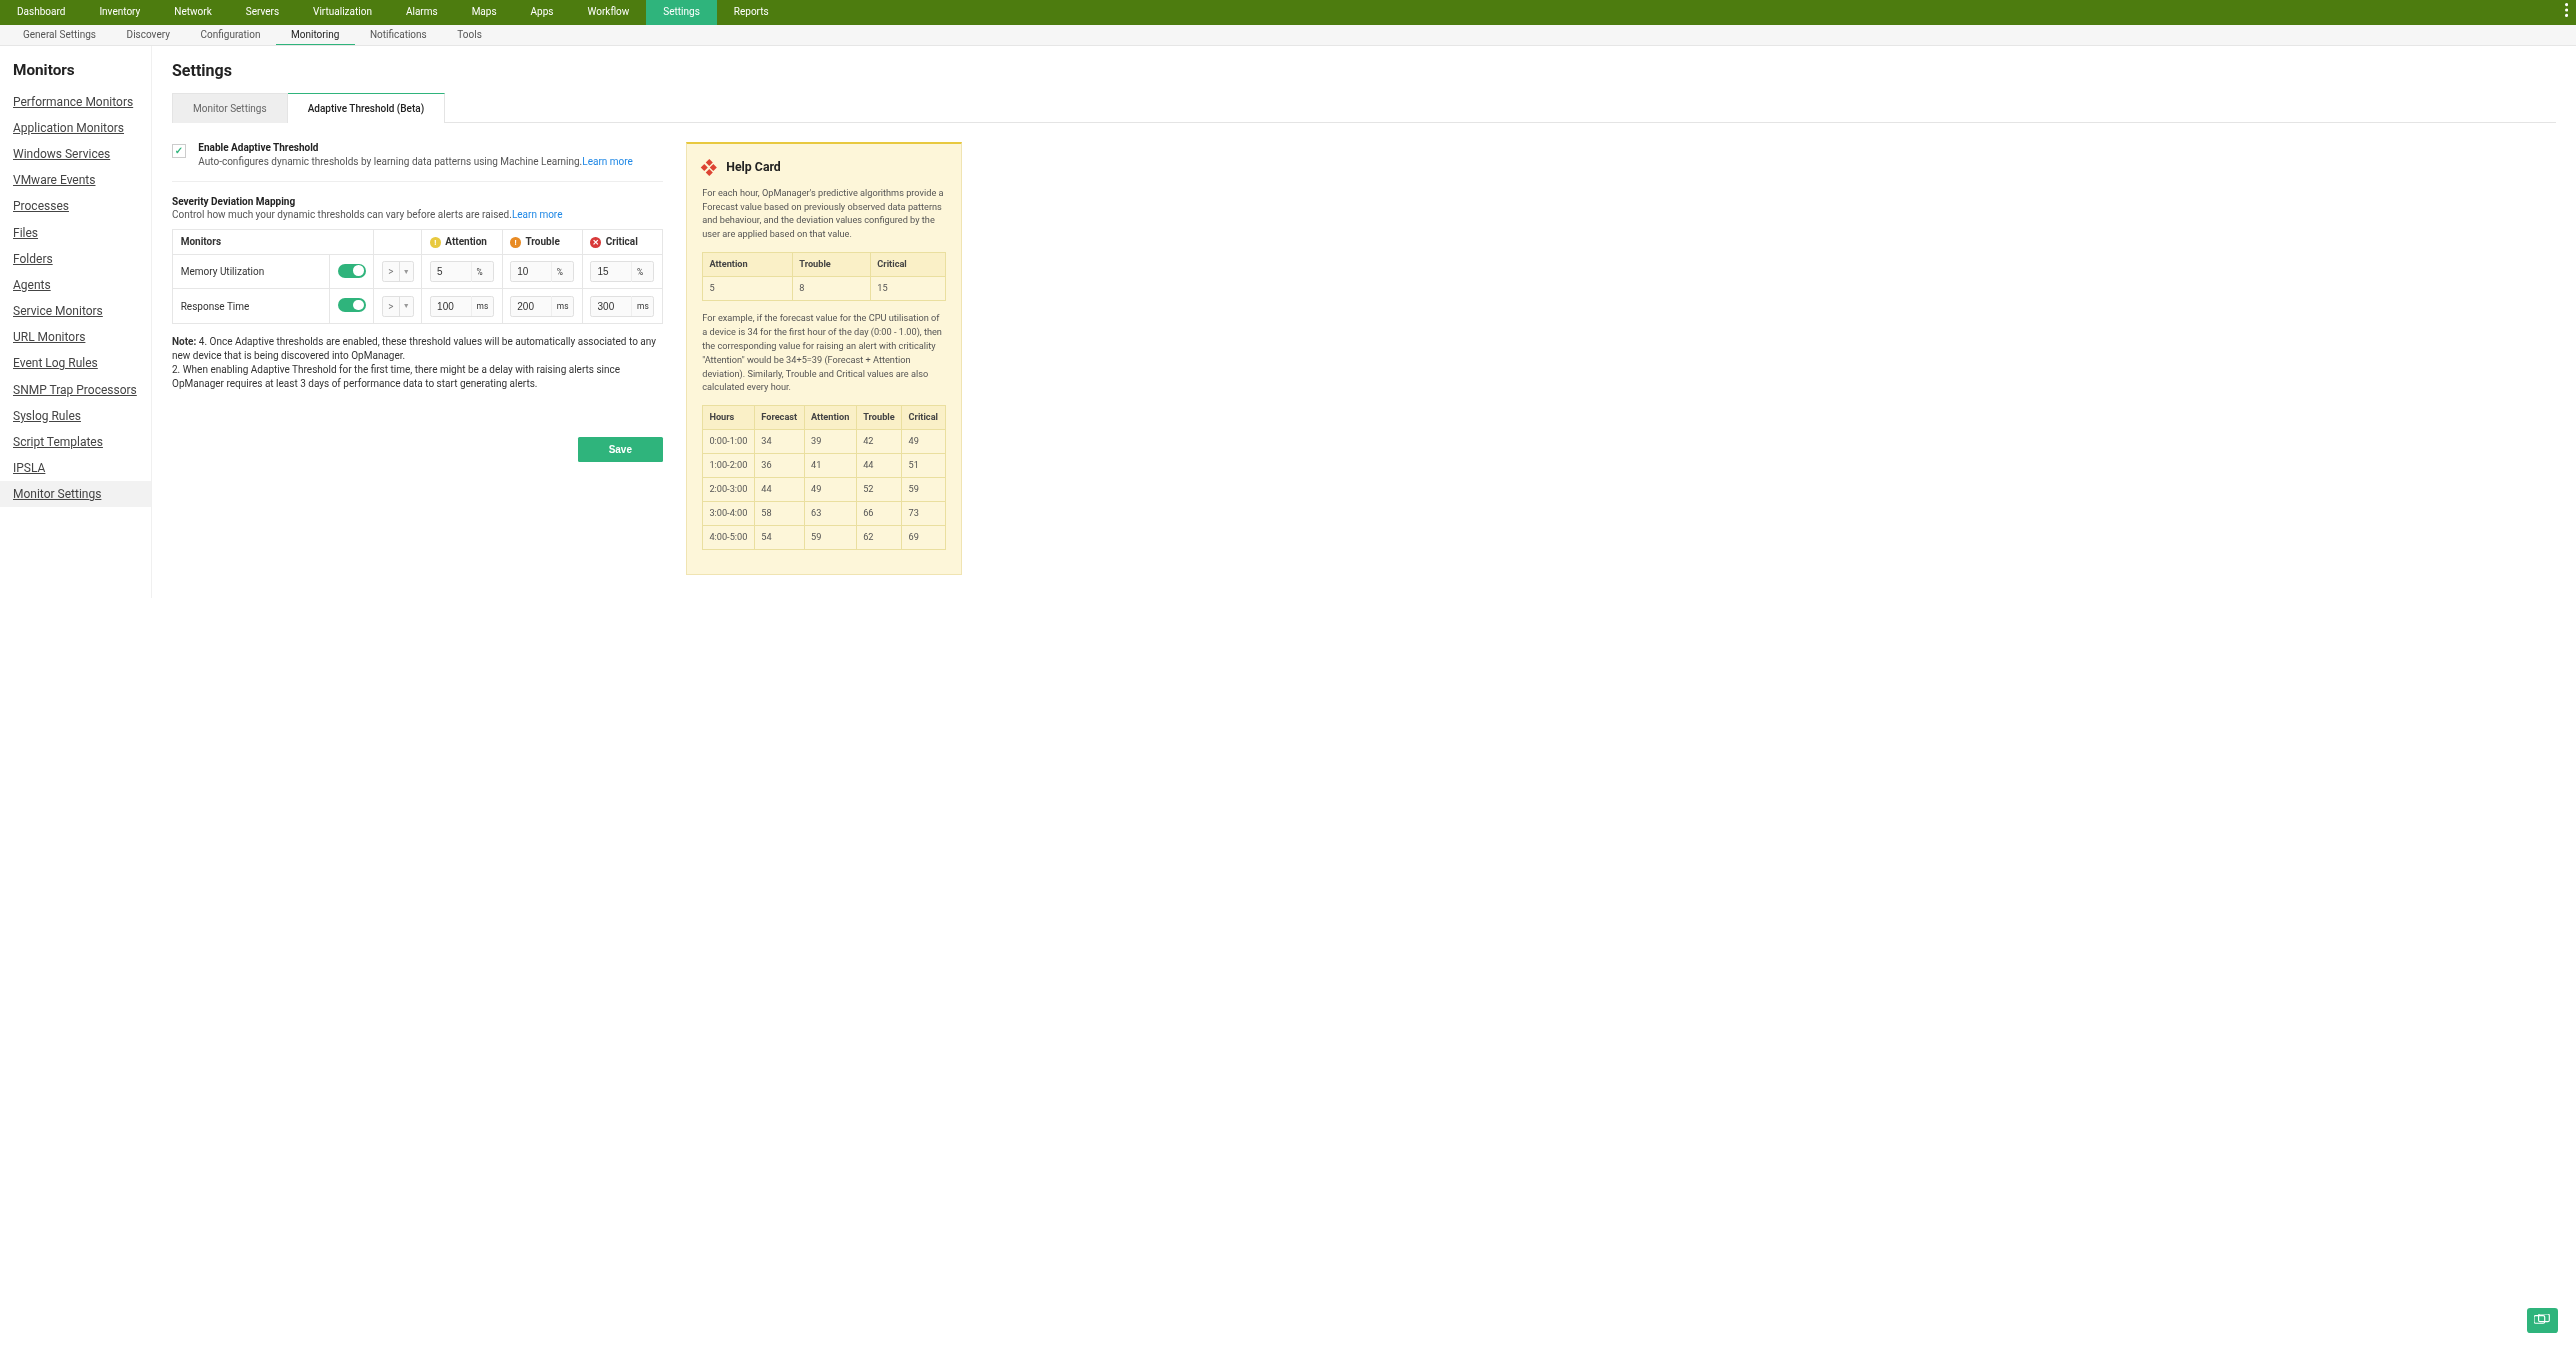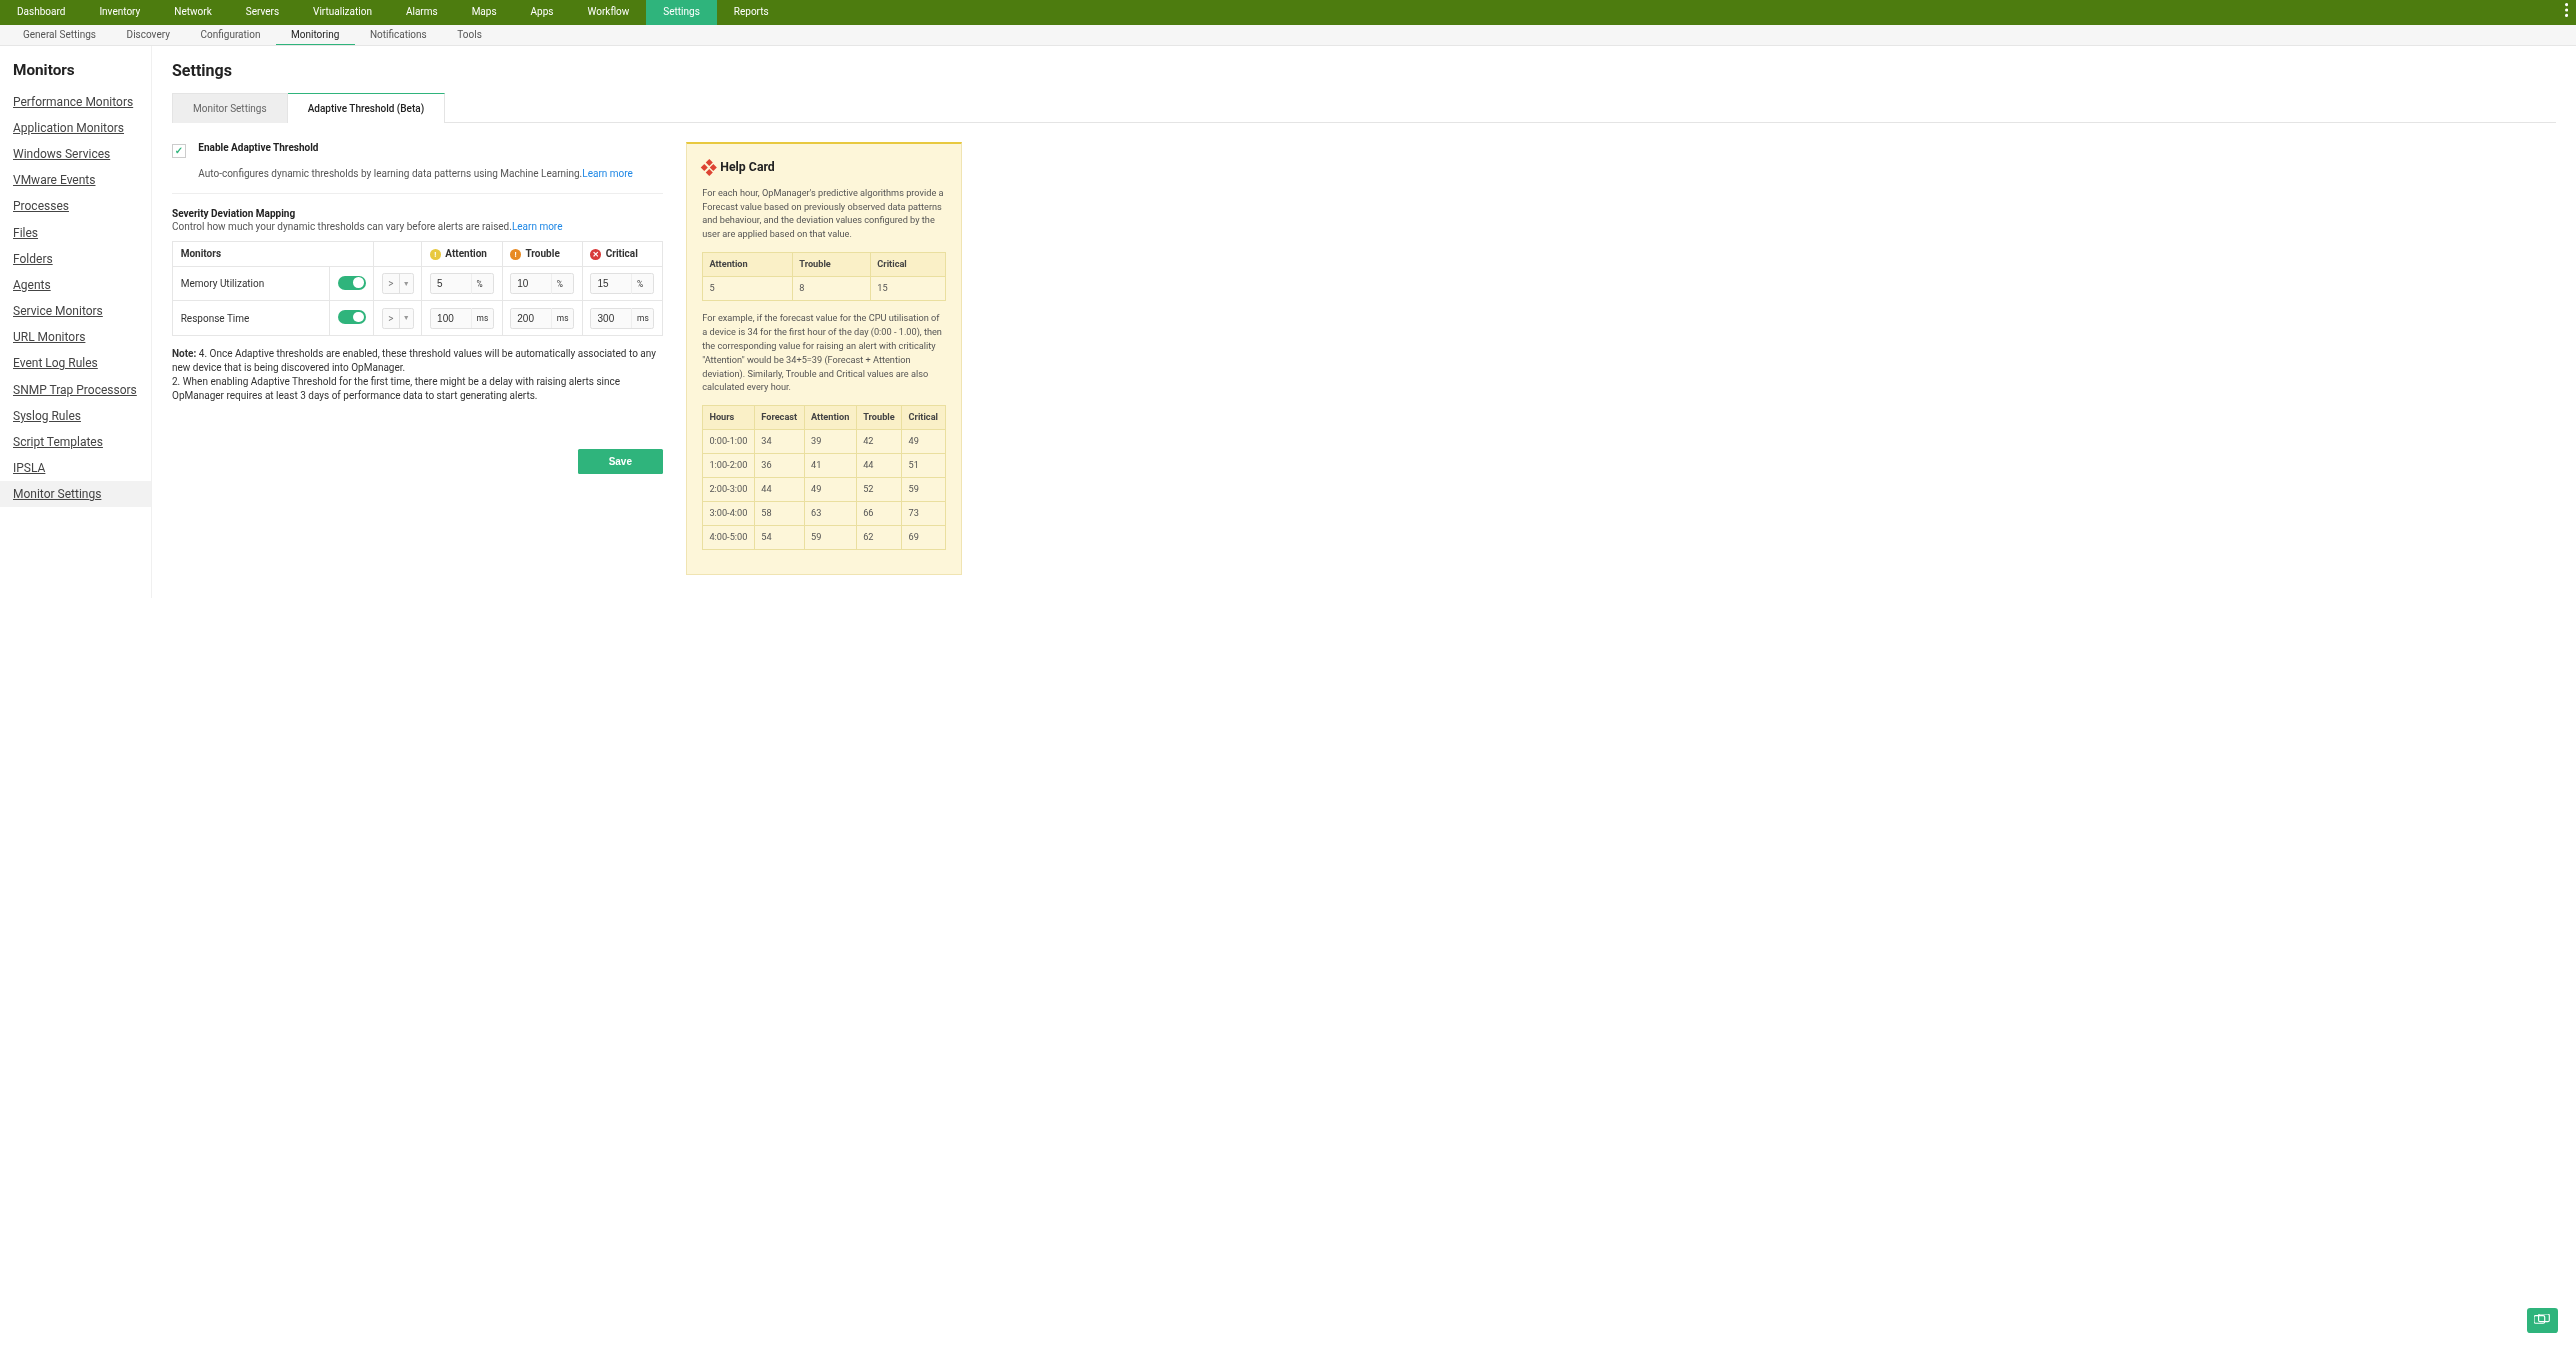--- a/index.html
+++ b/index.html
@@ -34,21 +34,21 @@
 
 
 .body-cols { display: flex; gap: 23px; margin-top: 19px; }
 .left-col { flex: 1; max-width: 491px; }
 .right-col { width: 276px; }
 
 
 .enable-row { display: flex; align-items: flex-start; gap: 12.3px; padding-bottom: 14px; border-bottom: 0.8px solid #eee; margin-bottom: 14px; }
 .chk { width: 14px; height: 14px; border: 0.8px solid #ccc; display: flex; align-items: center; justify-content: center; margin-top: 1.5px; color: #2fb47c; font-weight: 700; cursor: pointer; background: #fff; }
 .enable-row .etitle { font-weight: 700; font-size: 10px; color: #222; }
-.enable-row .edesc { color: #555; font-size: 10px; margin-top: 15px; }
+.enable-row .edesc { color: #555; font-size: 10px; margin-top: 3px; }
 a.learn { color: #1e87e5; text-decoration: none; }
 
 
 .sev-title { font-weight: 700; color: #222; font-size: 10px; }
 .sev-desc { color: #555; margin-top: 1.5px; margin-bottom: 9.2px; }
 
 
 table.mon { width: 100%; border-collapse: collapse; border: 0.8px solid #e6e6e6; }
 table.mon th, table.mon td { border: 0.8px solid #e6e6e6; padding: 6.1px 7.7px; font-size: 10px; color: #333; text-align: left; vertical-align: middle; }
 table.mon th { font-weight: 700; }
@@ -74,21 +74,21 @@
 
 .note { margin-top: 10.7px; color: #333; font-size: 10px; line-height: 1.4; }
 .note b { font-weight: 700; }
 
 
 .save-row { text-align: right; margin-top: 46px; }
 .save-btn { background: #2fb47c; color: #fff; border: none; padding: 7px 31px; font-size: 10px; cursor: pointer; border-radius: 1.5px; font-weight: bold; }
 
 
 .help-card { background: #fdf6d9; border: 0.8px solid #f0e4b2; border-top: 2.3px solid #e8c93f; padding: 14px 15.3px; font-size: 9.2px; color: #555; line-height: 1.5; }
-.help-card .hc-title-row { display: flex; align-items: center; gap: 4px; margin-bottom: 9.2px; }
+.help-card .hc-title-row { display: flex; align-items: center; gap: 10px; margin-bottom: 9.2px; }
 .help-card .hc-title { font-size: 12.3px; font-weight: 700; color: #222; }
 .help-card .hc-icon { width: 14px; height: 14px; position: relative; }
 .help-card .hc-icon span { position: absolute; width: 4.6px; height: 4.6px; background: #d43; }
 .help-card .hc-icon span:nth-child(1){ top:0; left:4.6px; transform: rotate(45deg);}
 .help-card .hc-icon span:nth-child(2){ top:4.6px; left:0; transform: rotate(45deg);}
 .help-card .hc-icon span:nth-child(3){ top:4.6px; left:9.2px; transform: rotate(45deg);}
 .help-card .hc-icon span:nth-child(4){ top:9.2px; left:4.6px; transform: rotate(45deg);}
 
 table.hc { width: 100%; border-collapse: collapse; margin: 10.7px 0; border: 0.8px solid #eadf9f; }
 table.hc th, table.hc td { border: 0.8px solid #eadf9f; padding: 4.6px 6.1px; font-size: 9.2px; text-align: left; }

